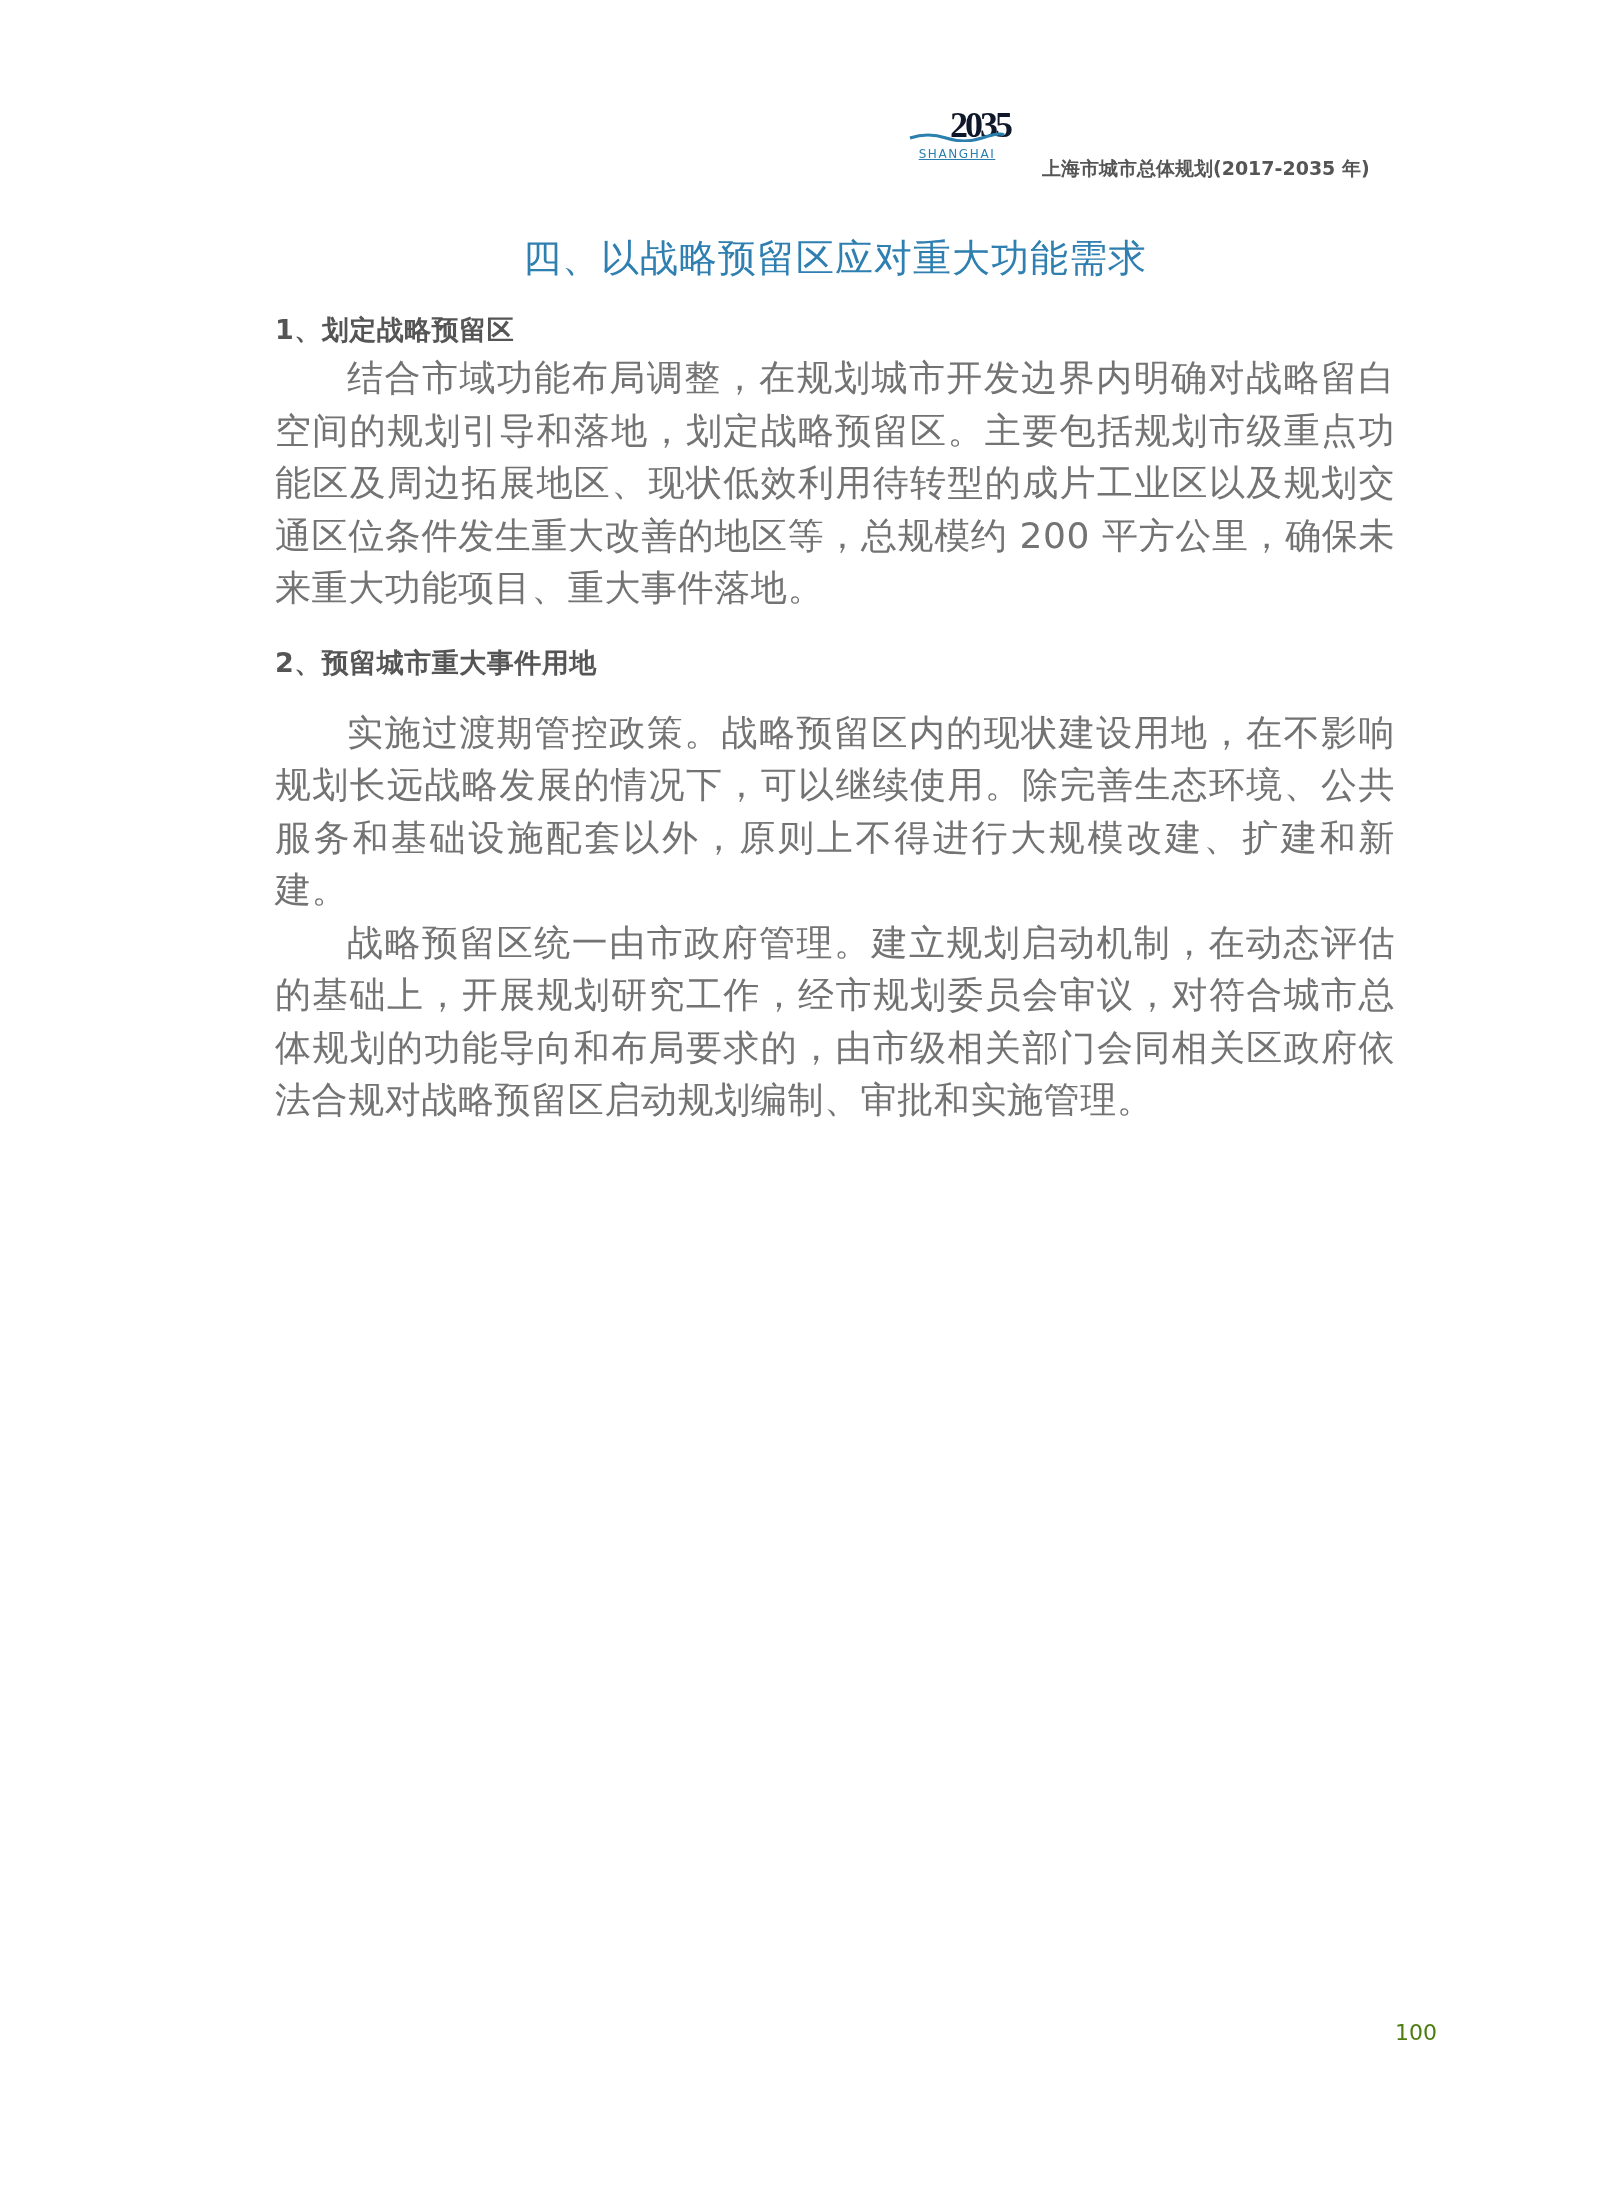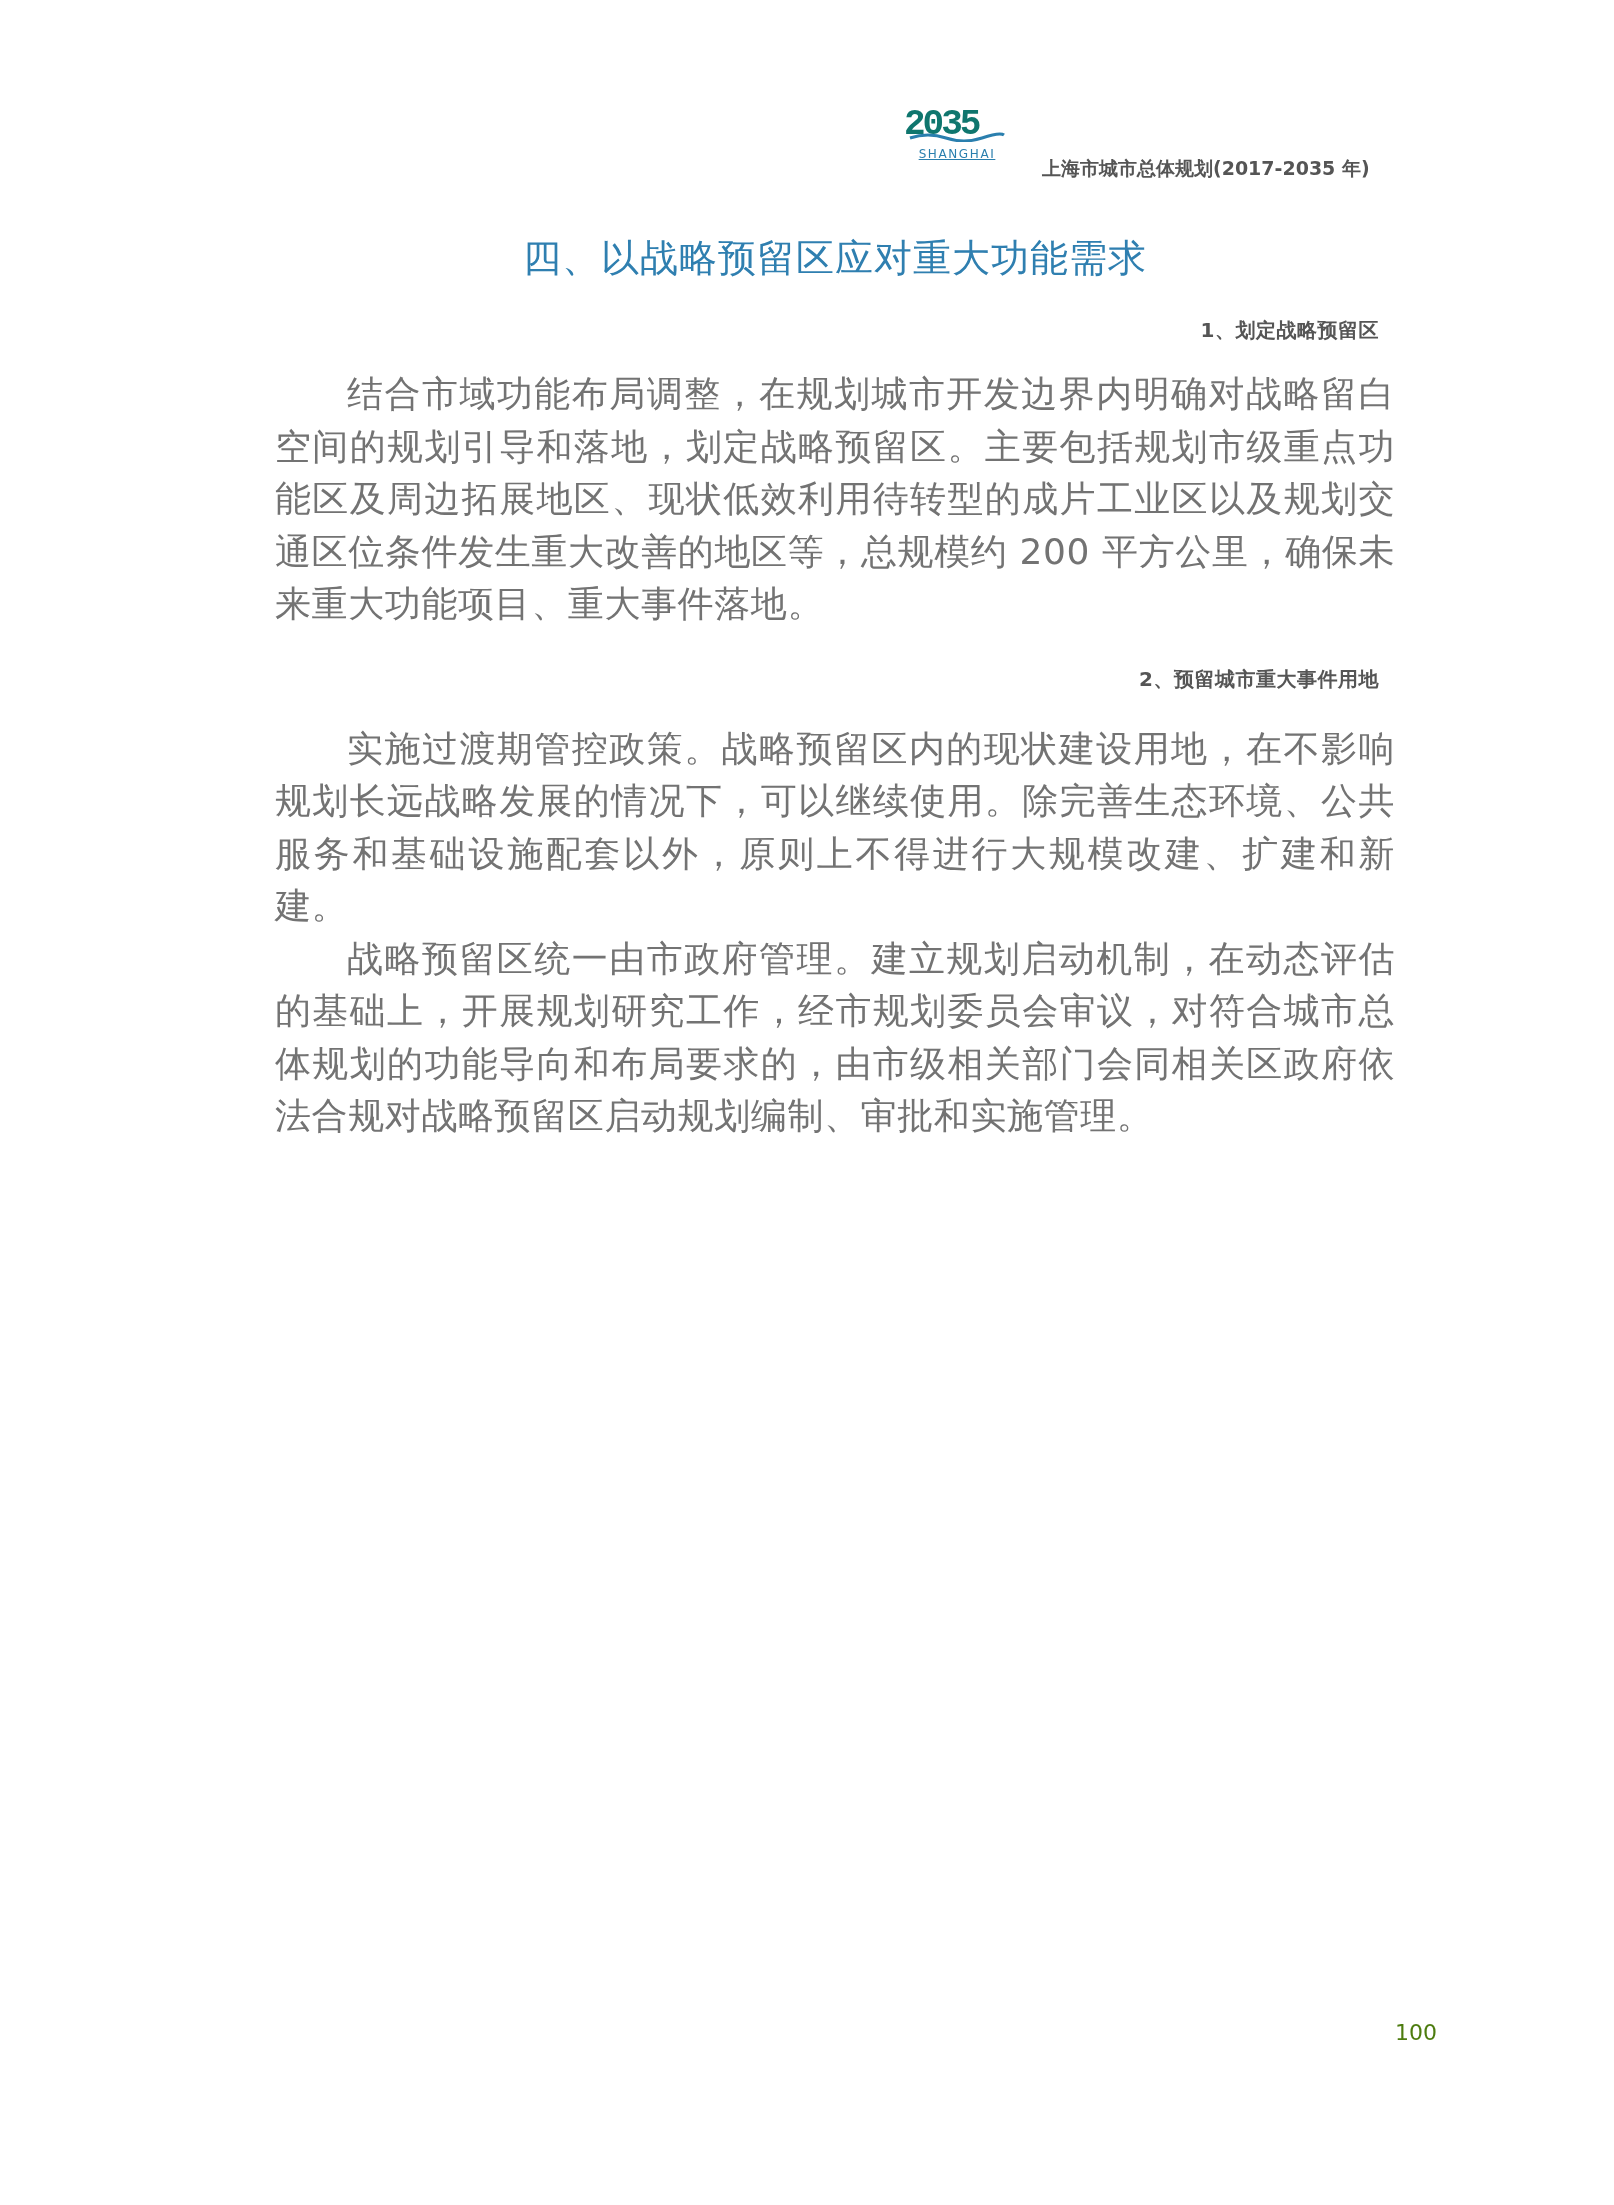--- a/index.html
+++ b/index.html
@@ -4,44 +4,44 @@
 <style>
   html, body { margin: 0; padding: 0; background: #ffffff; }
   body {
     width: 1614px; height: 2205px; position: relative; overflow: hidden;
     font-family: "DejaVu Sans", "Liberation Sans", sans-serif;
     color: #555555;
   }
   .header { position: absolute; top: 100px; left: 890px; width: 520px; height: 70px; }
   .logo { position: absolute; left: 14px; top: 6px; width: 106px; height: 58px; }
   .logo-num {
-    position: absolute; left: 0; top: 0; width: 106px; text-align: left;
-    font-family: Liberation Mono, monospace; font-weight: bold; font-size: 36px;
-    letter-spacing: -3px; color: #0f766e; line-height: 38px;
+    position: absolute; left: 0; top: 0; width: 106px; text-align: right;
+    font-family: Liberation Serif, serif; font-weight: bold; font-size: 36px;
+    letter-spacing: -3px; color: #0f172a; line-height: 38px;
   }
   .logo-wave {
     position: absolute; left: 4px; top: 26px; width: 98px; height: 10px;
   }
   .logo-text {
     position: absolute; left: 0; top: 41px; width: 106px; text-align: center;
     font-family: "DejaVu Sans", sans-serif; font-size: 12px; letter-spacing: 1.6px;
     color: #2a7fae; line-height: 14px; text-decoration: underline;
   }
   .doc-title {
     position: absolute; left: 152px; top: 16px;
     font-size: 19px; font-weight: bold; color: #555555; white-space: nowrap; margin-top: 40px;
   }
   .content { position: absolute; left: 275px; top: 232px; width: 1120px; }
   .section-title {
     margin: 0; font-size: 38px; font-weight: normal; color: #2f7fb0;
     line-height: 52px; letter-spacing: 1px; text-align: center;
   }
   .sub {
-    margin: 16px; font-size: 20px; font-weight: bold; color: #555555;
-    line-height: 44px; letter-spacing: 0.5px; text-align: right;
+    margin: 0; font-size: 27px; font-weight: bold; color: #555555;
+    line-height: 44px; letter-spacing: 0.5px;
   }
   .sub.first { margin-top: 24px; }
   .sub.next { margin-top: 26px; }
   .para {
     margin: 0; font-size: 36px; line-height: 52.5px; color: #737373;
     text-indent: 2em; text-align: justify; letter-spacing: 0.6px;
   }
   .para.gap { margin-top: 22px; }
   .page-num {
     position: absolute; left: 1395px; top: 2020px;

